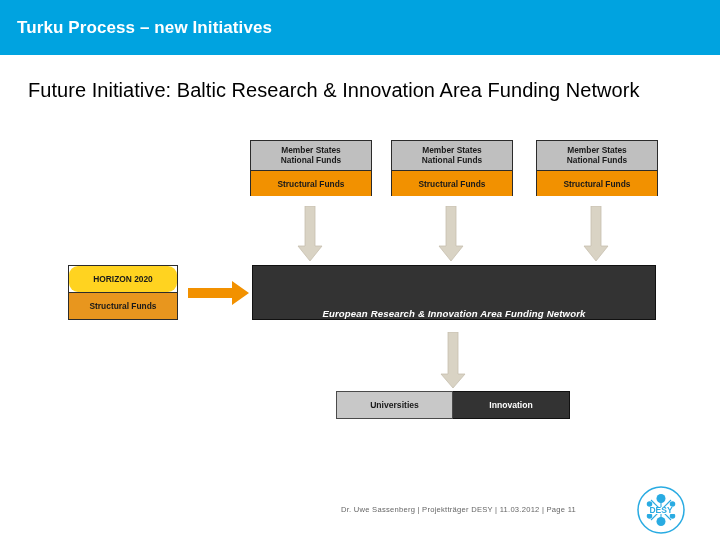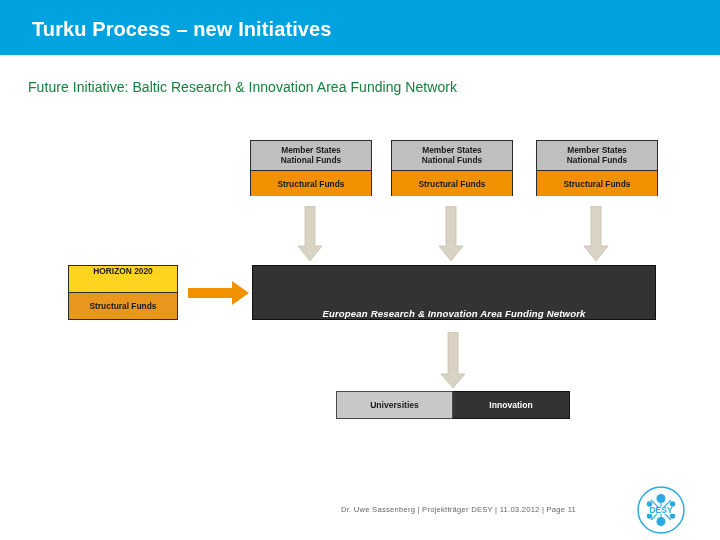--- a/index.html
+++ b/index.html
@@ -19,35 +19,35 @@
   .slide-header {
     position: absolute;
     left: 0;
     top: 0;
     width: 720px;
     height: 55px;
     background: #00A3E0;
   }
   .slide-title {
     position: absolute;
-    left: 32px;
+    left: 17px;
     top: 18px;
-    font-size: 20px;
+    font-size: 17px;
     font-weight: bold;
     color: #ffffff;
     letter-spacing: 0.1px;
     white-space: nowrap;
   }
 
   .slide-subtitle {
     position: absolute;
     left: 28px;
     top: 79px;
-    font-size: 14px;
-    color: #15803d;
+    font-size: 20px;
+    color: #000000;
     white-space: nowrap;
     letter-spacing: 0.05px;
   }
 
   
   .diagram {
     position: absolute;
     left: 0;
     top: 0;
     width: 720px;
@@ -94,21 +94,23 @@
     top: 265px;
     width: 110px;
     height: 55px;
     border: 1.5px solid #2b2b2b;
     box-sizing: border-box;
   }
   .horizon-box .hz-top {
     height: 26px;
     background: #FFD320;
     display: flex;
-    justify-content: center;
+    align-items: center;
+    justify-content: center;
+    border-radius: 9px;
   }
   .horizon-box .hz-bottom {
     height: 26px;
     background: #E8961E;
     border-top: 1.5px solid #2b2b2b;
     display: flex;
     align-items: center;
     justify-content: center;
   }
   .hz-label {

